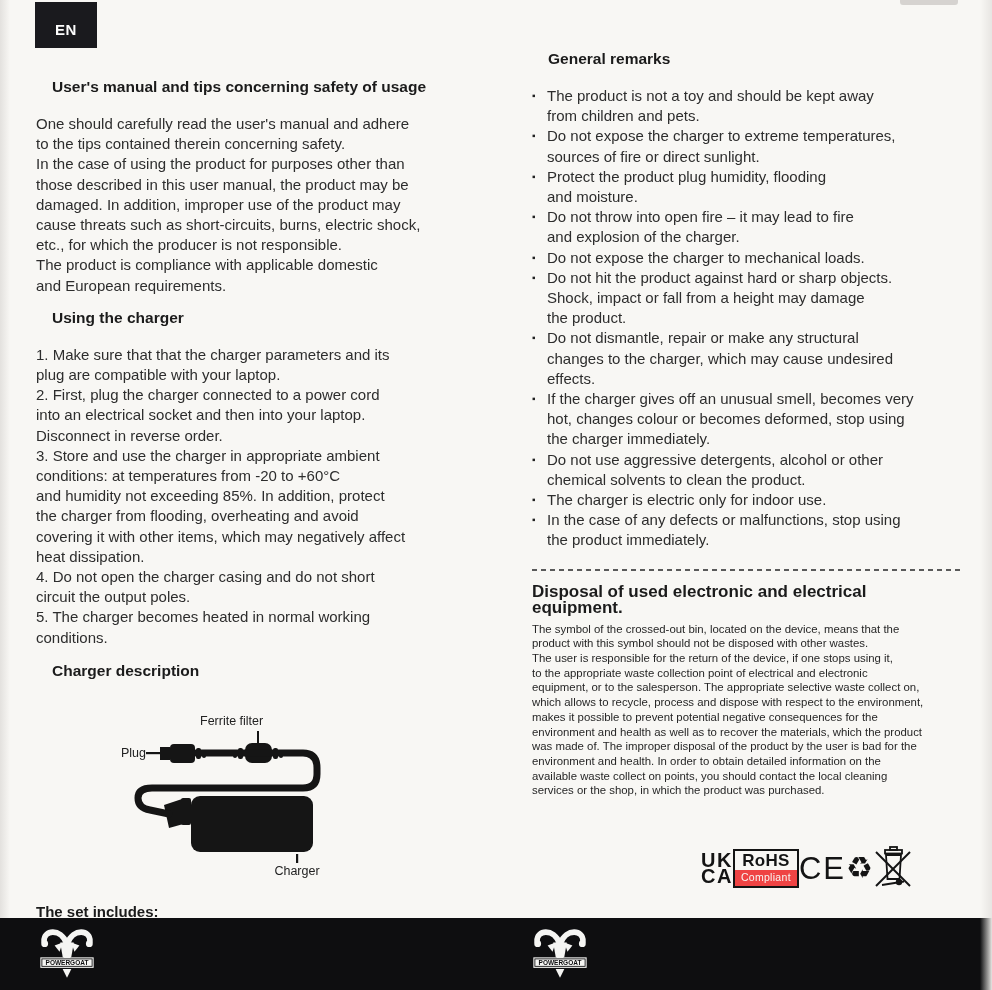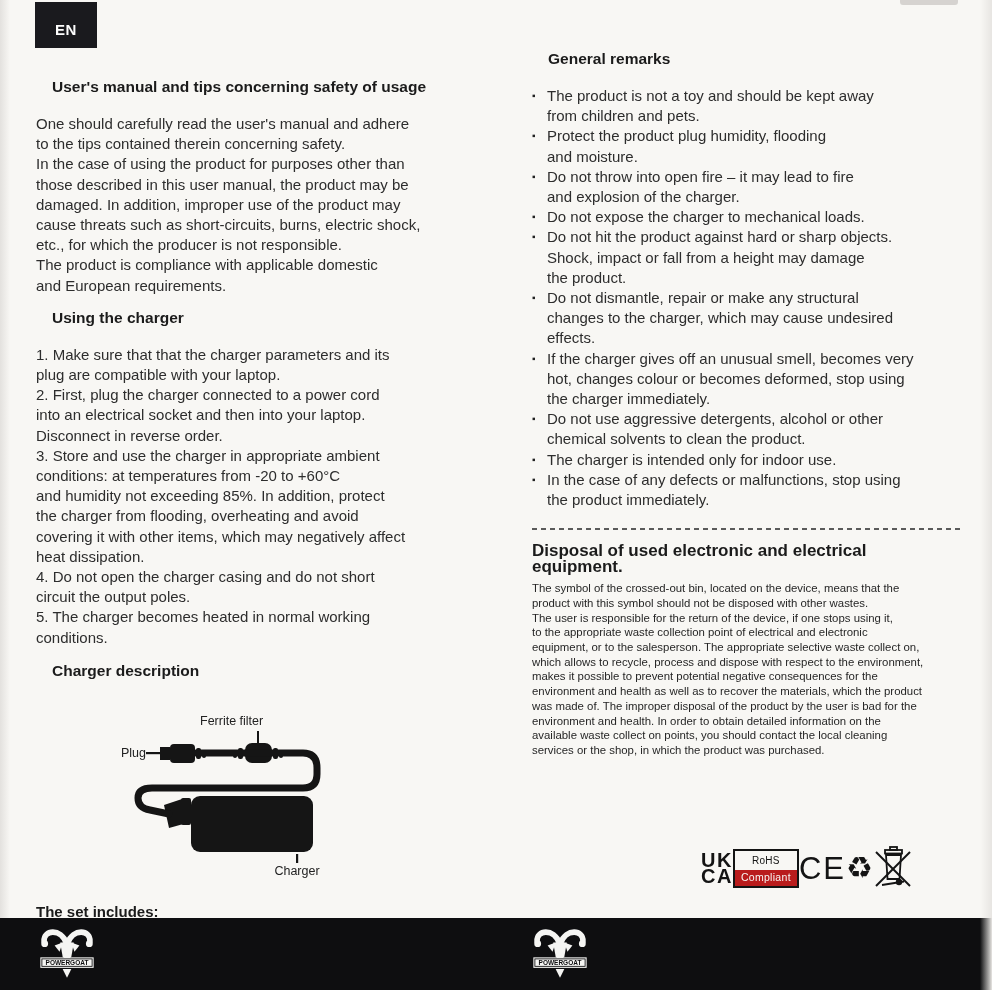--- a/index.html
+++ b/index.html
@@ -46,22 +46,22 @@
   .dashed-divider{margin-top:18px;height:2px;width:100%;
     background:repeating-linear-gradient(90deg,#5a5a5a 0 5px,transparent 5px 9px);}
 
   .h-disposal{font-size:17px;font-weight:700;color:#1b1b1b;line-height:16px;margin:13px 0 0;}
   .small-text{font-size:11.4px;line-height:14.7px;white-space:pre-line;margin:6px 0 0;color:#262626;}
 
   
   .badges{position:absolute;left:701px;top:843px;height:50px;display:flex;align-items:center;color:#141414;}
   .ukca{font-weight:800;font-size:20px;line-height:16.5px;letter-spacing:1.5px;text-align:center;}
   .rohs{border:2.5px solid #141414;width:62px;text-align:center;background:#f8f7f4;}
-  .rohs-top{font-weight:400;font-size:10px;line-height:19px;letter-spacing:.3px;}
-  .rohs-bottom{background:#b91c1c;color:#f8f7f4;font-size:10.5px;line-height:13px;padding:1px 0 2px;letter-spacing:.3px;}
+  .rohs-top{font-weight:700;font-size:17px;line-height:19px;letter-spacing:.3px;}
+  .rohs-bottom{background:#ef4444;color:#f8f7f4;font-size:10.5px;line-height:13px;padding:1px 0 2px;letter-spacing:.3px;}
   .ce-mark{font-size:31px;font-weight:500;letter-spacing:2px;line-height:31px;}
   .recycle-mark{font-size:30px;line-height:30px;}
 
   
   .footer{position:absolute;left:0;top:918px;width:992px;height:72px;background:#0e0e10;}
   .goat{position:absolute;top:6px;width:62px;height:58px;}
   .goat-1{left:36px;} .goat-2{left:529px;}
 </style>
 </head>
 <body>
@@ -146,37 +146,39 @@
       <span class="set-item">Charger unit</span>
       <span class="set-item">Instruction manual</span>
     </div>
   </div>
 
   <div class="col col-right">
     <h2 class="h-section">General remarks</h2>
     <ul class="remarks">
       <li>The product is not a toy and should be kept away
 from children and pets.</li>
+      <li>Do not expose the charger to extreme temperatures,
+sources of fire or direct sunlight.</li>
       <li>Protect the product plug humidity, flooding
 and moisture.</li>
       <li>Do not throw into open fire – it may lead to fire
 and explosion of the charger.</li>
       <li>Do not expose the charger to mechanical loads.</li>
       <li>Do not hit the product against hard or sharp objects.
 Shock, impact or fall from a height may damage
 the product.</li>
       <li>Do not dismantle, repair or make any structural
 changes to the charger, which may cause undesired
 effects.</li>
       <li>If the charger gives off an unusual smell, becomes very
 hot, changes colour or becomes deformed, stop using
 the charger immediately.</li>
       <li>Do not use aggressive detergents, alcohol or other
 chemical solvents to clean the product.</li>
-      <li>The charger is intended only for indoor use.</li>
+      <li>The charger is electric only for indoor use.</li>
       <li>In the case of any defects or malfunctions, stop using
 the product immediately.</li>
     </ul>
 
     <div class="dashed-divider"></div>
 
     <h3 class="h-disposal">Disposal of used electronic and electrical equipment.</h3>
     <p class="small-text">The symbol of the crossed-out bin, located on the device, means that the
 product with this symbol should not be disposed with other wastes.
 The user is responsible for the return of the device, if one stops using it,

